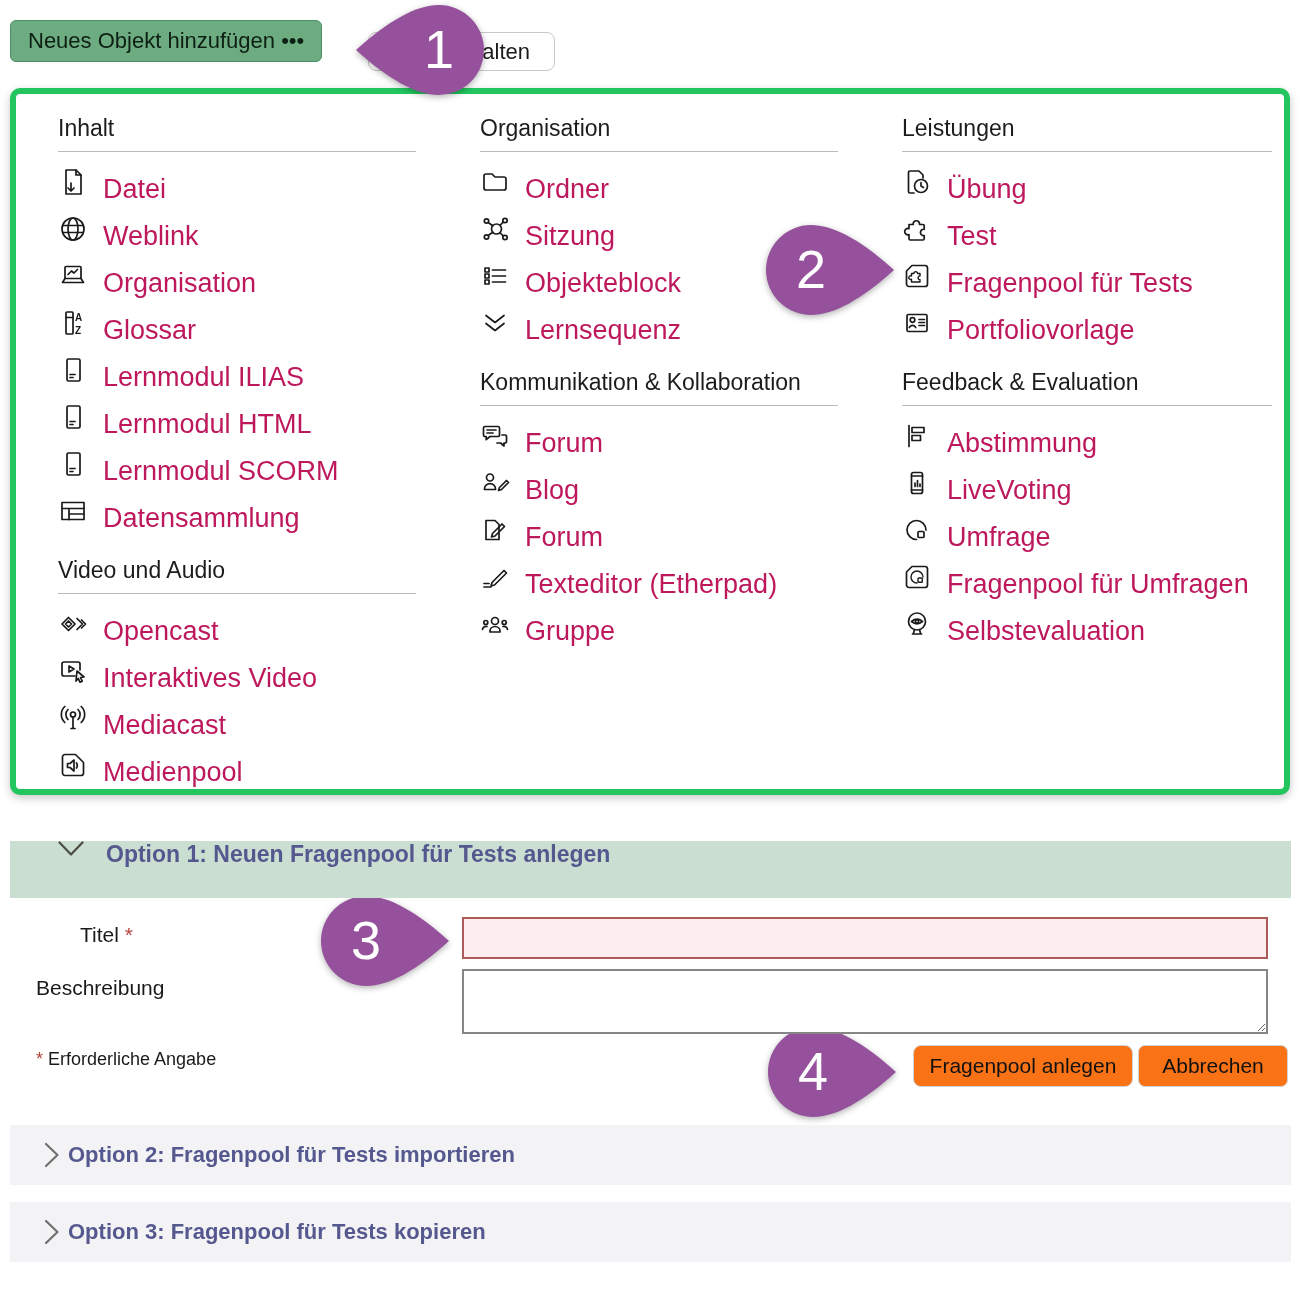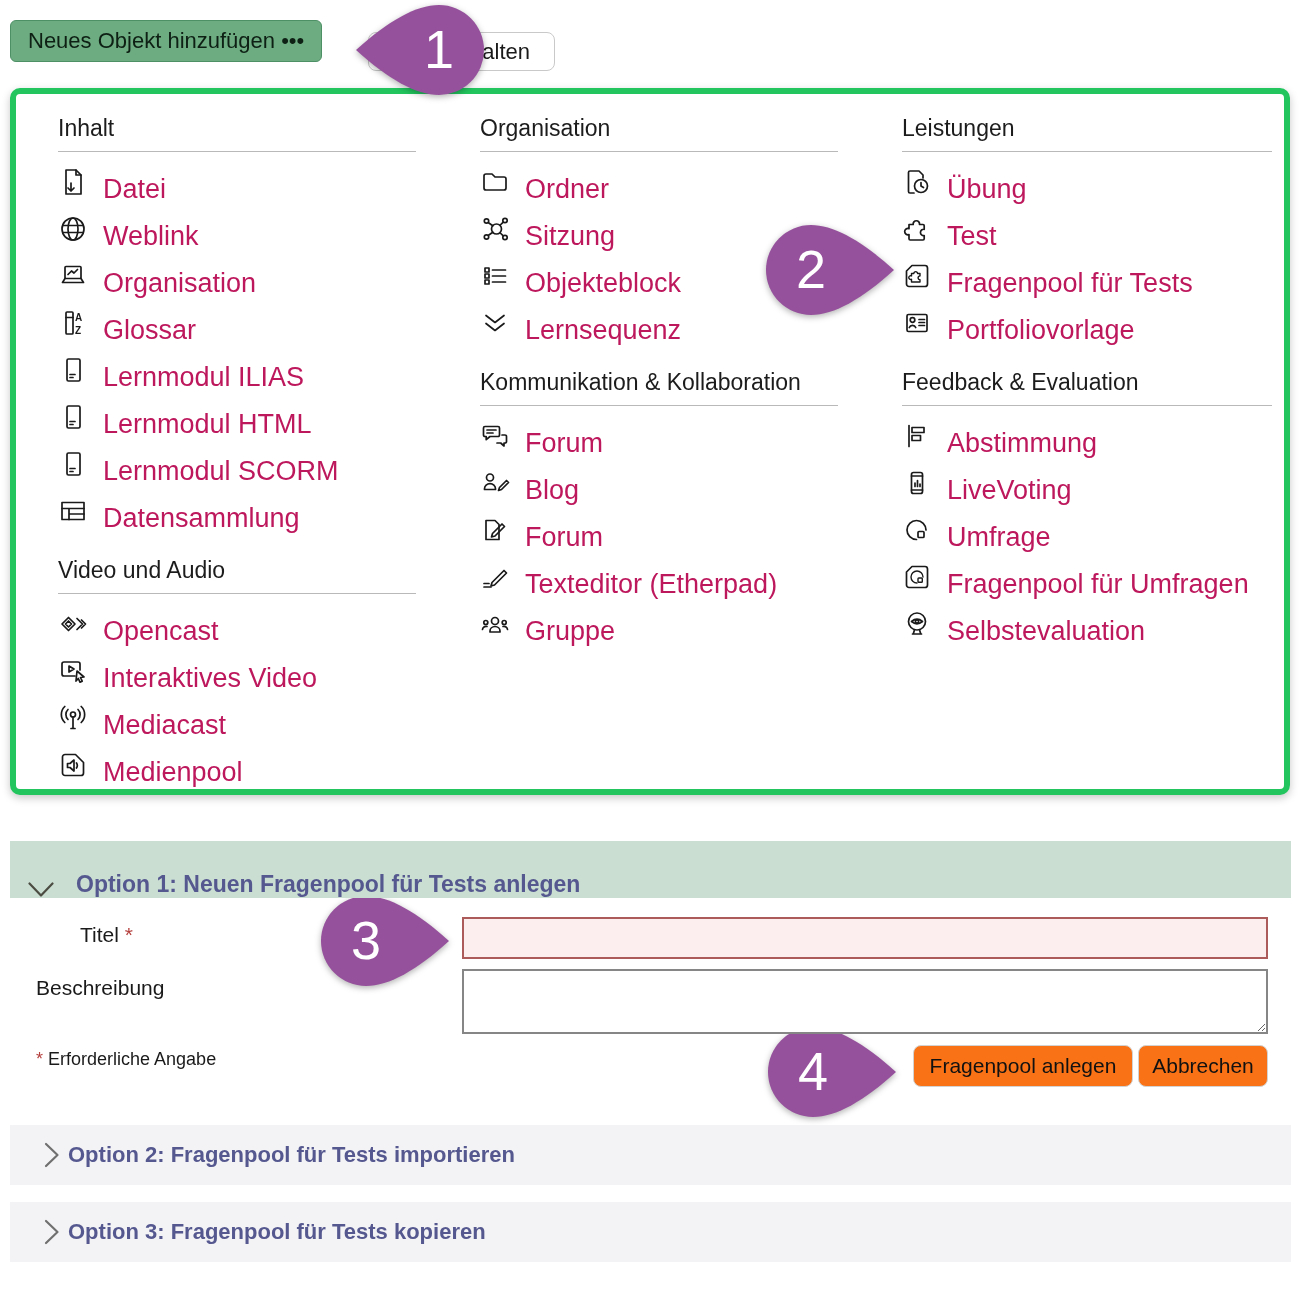--- a/index.html
+++ b/index.html
@@ -29,38 +29,38 @@
            stroke-linecap:round;stroke-linejoin:round;}
   .icn svg text{stroke:none;fill:#1a1a1a;font-family:"Liberation Sans",sans-serif;font-weight:bold;}
 
   
   .callout{position:absolute;width:132px;height:92px;filter:drop-shadow(0 2px 3px rgba(0,0,0,.3));}
   .callout svg{width:132px;height:92px;}
   .callout text{fill:#fff;font-family:"Liberation Sans",sans-serif;font-size:54px;}
 
   
   .opt1{position:absolute;left:10px;top:841px;width:1281px;height:57px;background:#cadfd2;
-        display:flex;align-items:flex-end;padding-left:18px;box-sizing:border-box;gap:22px;}
+        display:flex;align-items:flex-start;padding-left:48px;box-sizing:border-box;gap:22px;}
   .opt-title{font-size:23px;font-weight:bold;color:#55588f;}
 
   
   .flabel{position:absolute;left:36px;font-size:21px;color:#1a1a1a;}
   .star{color:#b5413f;}
   .inp-title{position:absolute;left:462px;top:917px;width:806px;height:42px;
              background:#fcedee;border:2px solid #ad5a5a;box-sizing:border-box;
              font-size:20px;padding:0 10px;font-family:"Liberation Sans",sans-serif;}
   .inp-desc{position:absolute;left:462px;top:969px;width:806px;height:65px;
             background:#fff;border:2px solid #868686;box-sizing:border-box;resize:vertical;
             font-size:20px;padding:6px 10px;font-family:"Liberation Sans",sans-serif;}
   .note{position:absolute;left:36px;top:1049px;font-size:18px;color:#1a1a1a;}
   .fbtn{position:absolute;top:1045px;height:42px;background:#f97316;border:1px solid #d2d2d2;
         border-radius:8px;font-size:21px;color:#111;display:flex;align-items:center;
         justify-content:center;box-sizing:border-box;font-family:"Liberation Sans",sans-serif;}
   .fbtn.submit{left:913px;width:220px;}
-  .fbtn.cancel{left:1138px;width:130px;}
+  .fbtn.cancel{left:1138px;width:150px;border-radius:7px;}
 
   
   .optbar{position:absolute;left:10px;width:1281px;height:60px;background:#f3f3f5;
           display:flex;align-items:center;padding-left:34px;box-sizing:border-box;gap:8px;}
   .optbar .opt-title{font-size:22px;}
   .chev{display:inline-flex;}
 </style>
 </head>
 <body>
 

